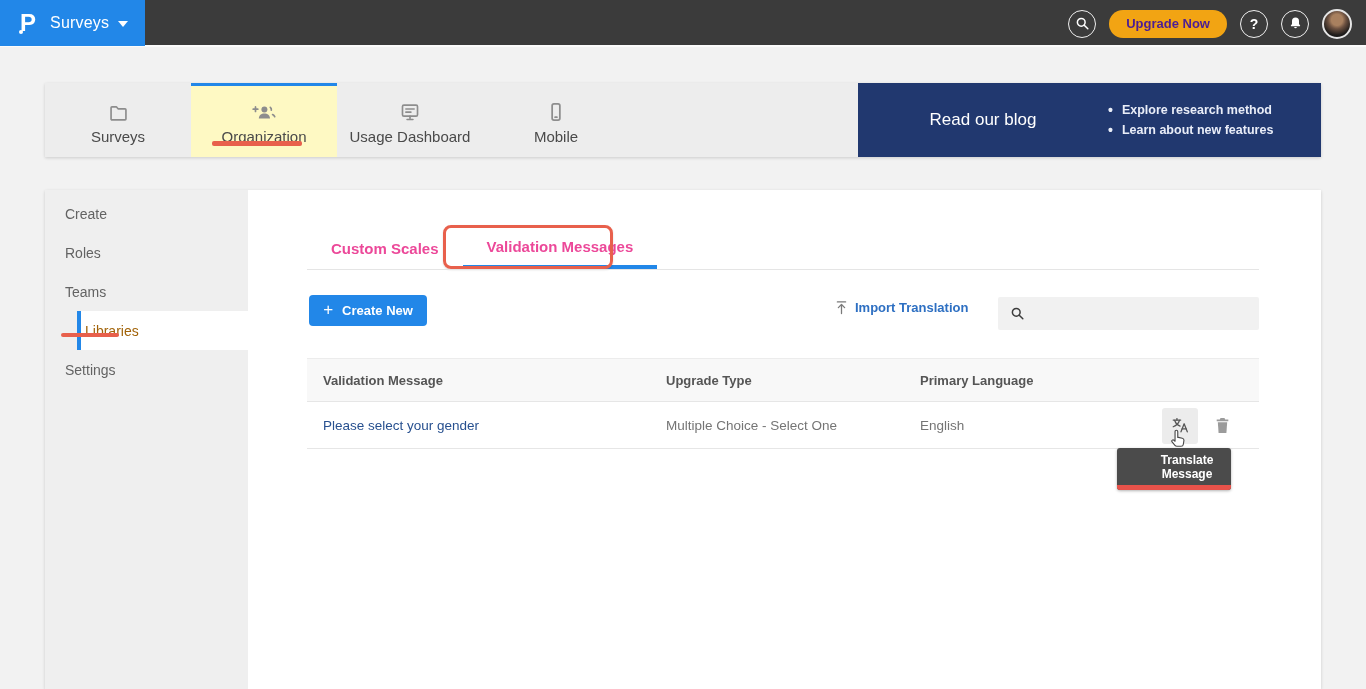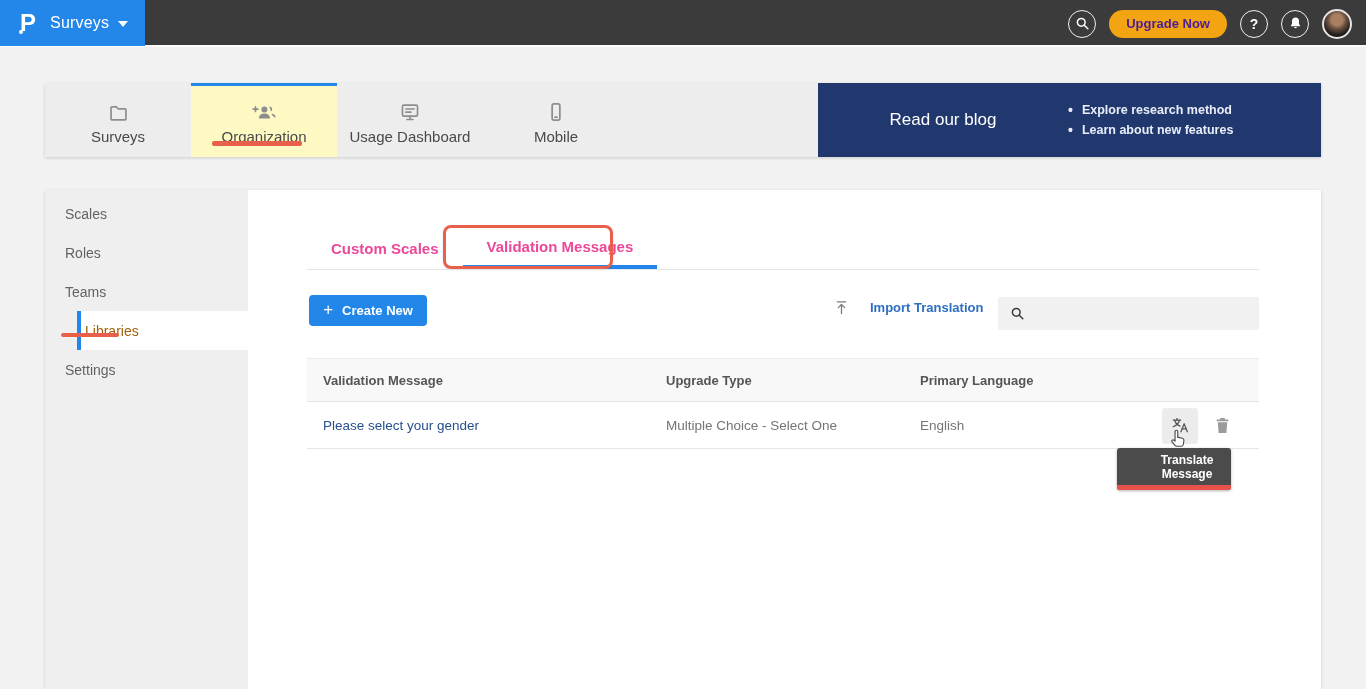--- a/index.html
+++ b/index.html
@@ -62,21 +62,21 @@
   }
   .module-tabs { display:flex; height:74px; }
   .module-tab {
     width:146px; height:74px; display:flex; flex-direction:column;
     align-items:center; justify-content:center; gap:5px;
     color:#4a4a4a; font-size:15px; cursor:pointer; padding-top:4px;
   }
   .module-tab .mt-icon { color:#8d8d8d; height:24px; display:flex; align-items:flex-end; }
   .module-tab.active { background:#fef9c3; border-top:3px solid #2287e8; padding-top:1px; }
   .blog-banner {
-    position:absolute; right:0; top:0; width:503px; height:74px;
+    position:absolute; right:0; top:0; width:463px; height:74px;
     background:#21386f; display:flex; align-items:center; color:#fff; cursor:pointer;
   }
   .blog-title { width:250px; text-align:center; font-size:17px; }
   .blog-bullets { list-style:none; font-size:12.5px; font-weight:600; color:#e9edf8; }
   .blog-bullets li { margin:4px 0; display:flex; align-items:center; }
   .blog-bullets li::before { content:"•"; margin-right:9px; font-size:14px; }
   
   .ann-underline { position:absolute; background:#e8604c; border-radius:2px; }
   .ann-org { left:167px; top:58px; width:90px; height:5px; }
   
@@ -108,21 +108,21 @@
   }
   .create-btn {
     position:absolute; left:2px; top:105px; height:31px; width:118px;
     background:#2287e8; color:#fff; border:none; border-radius:4px;
     font-size:13px; font-weight:700; font-family:"Liberation Sans",sans-serif;
     display:flex; align-items:center; justify-content:center; gap:9px; cursor:pointer;
   }
   .create-btn .plus { font-size:17px; font-weight:400; margin-top:-2px; }
   .import-link {
     position:absolute; left:527px; top:106px; height:22px;
-    display:flex; align-items:center; gap:21px;
+    display:flex; align-items:center; gap:6px;
     color:#2d6fc2; font-size:13px; font-weight:600; cursor:pointer;
   }
   .search-box {
     position:absolute; left:691px; top:107px; width:261px; height:33px;
     background:#f1f1f1; border-radius:2px; display:flex; align-items:center; padding:0 12px;
   }
   .search-box input {
     border:none; background:transparent; outline:none; flex:1;
     font-size:13px; margin-left:9px; font-family:"Liberation Sans",sans-serif; color:#444;
   }
@@ -242,21 +242,21 @@
       <li>Explore research method</li>
       <li>Learn about new features</li>
     </ul>
   </div>
 </nav>
 
 <main class="main-card">
 
   <aside class="side-nav">
     <div class="side-item">
-      <span>Scales</span>
+      <span>Create</span>
     </div>
     <div class="side-item">
       <span>Roles</span>
     </div>
     <div class="side-item">
       <span>Teams</span>
     </div>
     <div class="side-item active">
       <span>Libraries</span>
     </div>

